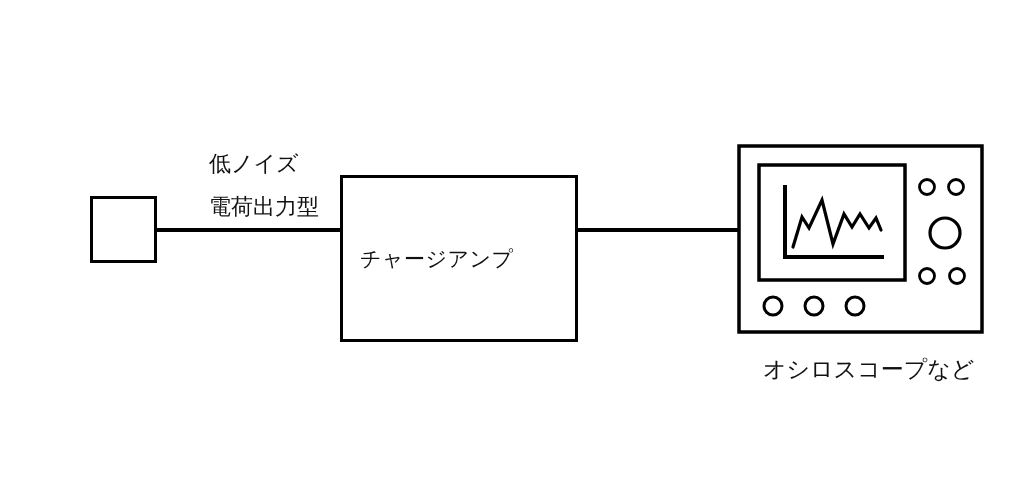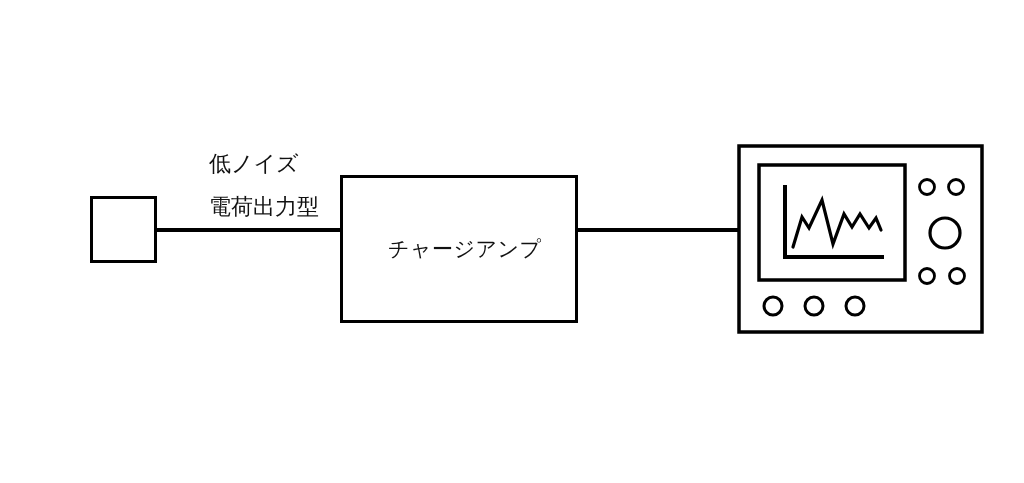--- a/index.html
+++ b/index.html
@@ -25,25 +25,25 @@
   .sensor-box {
     left: 90px;
     top: 196px;
     width: 67px;
     height: 67px;
   }
   .amp-box {
     left: 340px;
     top: 175px;
     width: 238px;
-    height: 148px;
+    height: 167px;
     display: flex;
     align-items: center;
     justify-content: flex-start;
-    padding-left: 45px;
+    padding-left: 17px;
     font-size: 21px;
     letter-spacing: 0.5px;
   }
   .hline {
     position: absolute;
     height: 4px;
     background: #000000;
   }
   .line-sensor-amp {
     left: 155px;
@@ -121,14 +121,15 @@
     <circle cx="220" cy="44" r="7.5" fill="#ffffff" stroke="#000000" stroke-width="2.8"></circle>
     <circle cx="209" cy="90" r="15" fill="#ffffff" stroke="#000000" stroke-width="3.2"></circle>
     <circle cx="191" cy="133" r="7.5" fill="#ffffff" stroke="#000000" stroke-width="2.8"></circle>
     <circle cx="221" cy="133" r="7.5" fill="#ffffff" stroke="#000000" stroke-width="2.8"></circle>
 
     <circle cx="37" cy="163" r="9" fill="#ffffff" stroke="#000000" stroke-width="3"></circle>
     <circle cx="78" cy="163" r="9" fill="#ffffff" stroke="#000000" stroke-width="3"></circle>
     <circle cx="119" cy="163" r="9" fill="#ffffff" stroke="#000000" stroke-width="3"></circle>
   </svg>
 
+  <div class="label scope-label">オシロスコープなど</div>
 
 </div>
 
 </body></html>

